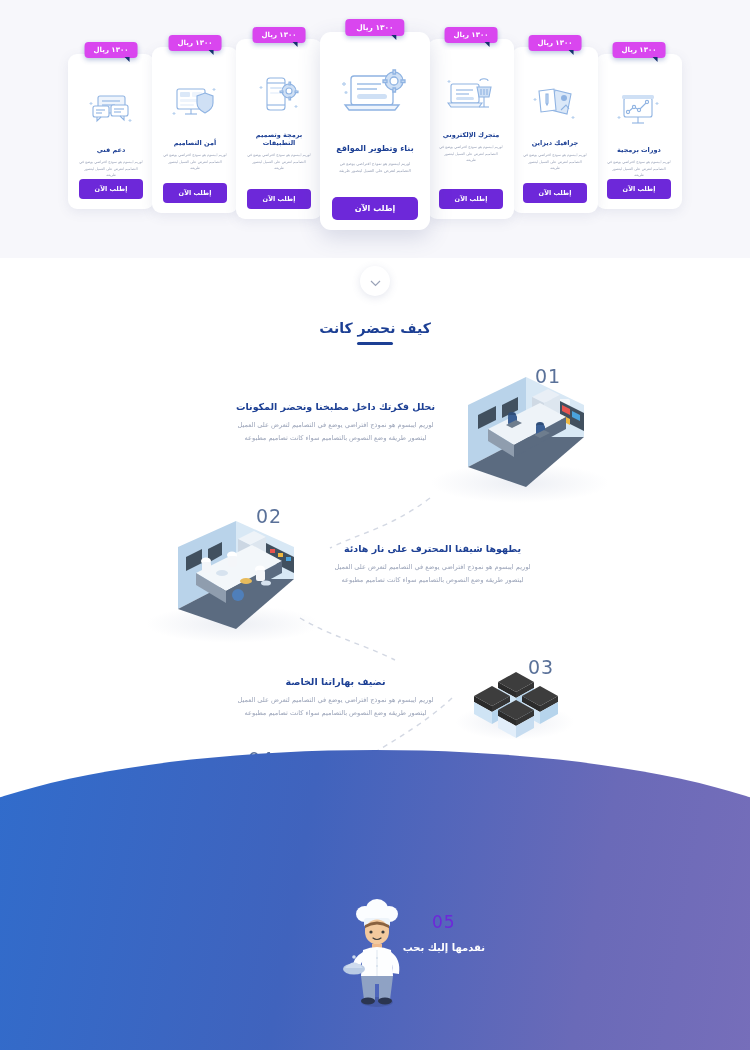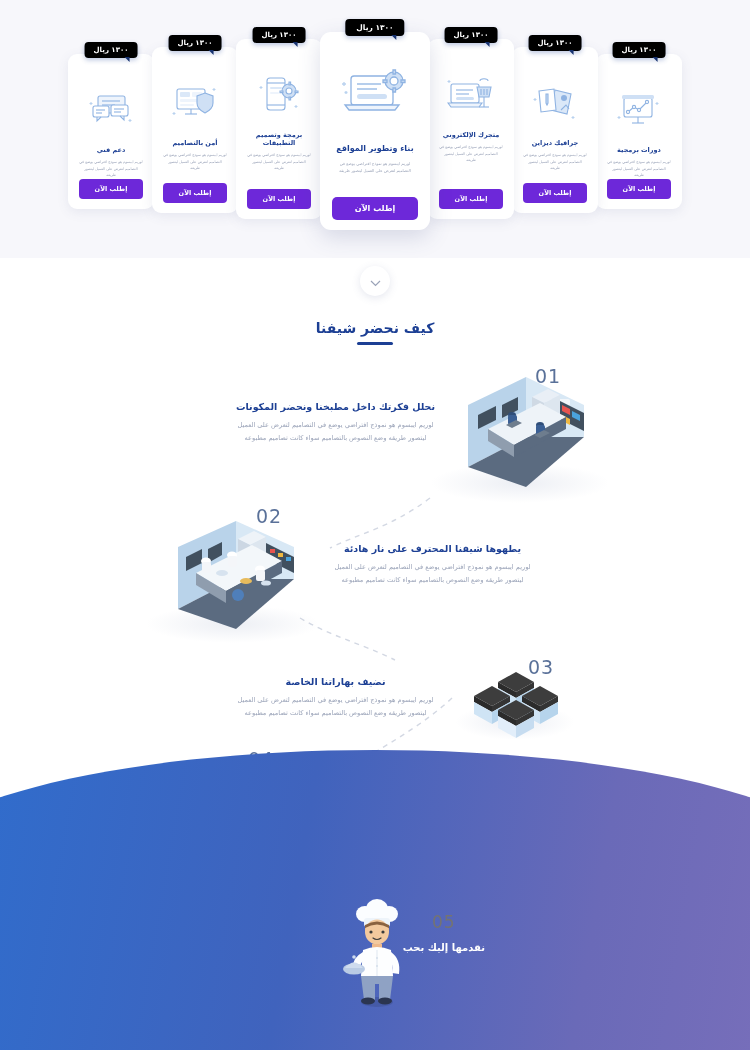--- a/index.html
+++ b/index.html
@@ -27,21 +27,21 @@
     padding: 18px 6px 10px;
     display: flex; flex-direction: column; align-items: center;
   }
   .pcard.s1 { height: 155px; margin-top: 22px; z-index: 1; }
   .pcard.s2 { height: 166px; margin-top: 15px; z-index: 2; }
   .pcard.s3 { height: 180px; margin-top: 7px;  z-index: 3; }
   .pcard.s4 { height: 198px; margin-top: 0;    z-index: 6; width: 110px; flex: 0 0 110px;
               box-shadow: 0 7px 22px rgba(60,70,130,.18); border-radius: 11px; }
   .badge {
     position: absolute; top: -12px; left: 50%; transform: translateX(-50%);
-    background: #000000; color: #fff; font-size: 7px; font-weight: bold;
+    background: #d946ef; color: #fff; font-size: 7px; font-weight: bold;
     padding: 4px 9px; border-radius: 4px; white-space: nowrap; letter-spacing: .2px;
     box-shadow: 0 2px 5px rgba(28,63,148,.3);
   }
   .pcard.s4 .badge { top: -13px; font-size: 7.5px; padding: 4px 11px; }
   .badge::after {
     content:""; position:absolute; bottom:-4px; right: 8px;
     border-left: 5px solid transparent; border-right: 0 solid transparent;
     border-top: 5px solid #16316f;
   }
   .card-illus { height: 60px; display:flex; align-items:center; justify-content:center; margin-top: 8px; }
@@ -87,21 +87,21 @@
   .dash { position: absolute; }
 
   
   .wave {
     position: absolute; bottom: 0; left: -14%; width: 128%; height: 300px;
     border-radius: 50% 50% 0 0 / 42% 42% 0 0;
     background: linear-gradient(100deg, #2c6fd0 0%, #4063bd 42%, #6a6ab8 72%, #7d70bb 100%);
   }
   .wave-inner { position: absolute; bottom: 0; left: 0; width: 750px; height: 190px; }
   .step5-text { position: absolute; right: 265px; top: 52px; text-align: center; color: #fff; }
-  .step5-num { font-size: 17px; color: #737373; letter-spacing: 1px; }
+  .step5-num { font-size: 17px; color: #6d28d9; letter-spacing: 1px; }
   .step5-title { font-size: 10px; font-weight: bold; color: #ffffff; margin-top: 10px; }
 </style>
 </head>
 <body>
 
 <div class="page">
 
   <div class="pricing-band">
     <div class="cards-rail">
 
@@ -138,21 +138,21 @@
             <rect x="20" y="8" width="10" height="5" rx="1" fill="#eef4fc" stroke="none"></rect>
             <rect x="8" y="15" width="22" height="3" rx="1" fill="#eef4fc" stroke="none"></rect>
             <rect x="8" y="20" width="14" height="2" rx="1" fill="#eef4fc" stroke="none"></rect>
             <line x1="19" y1="25" x2="19" y2="30"></line>
               <line x1="13" y1="30" x2="25" y2="30"></line>
             <path d="M33 9 l8 3 v7 c0 5 -4 8 -8 10 c-4 -2 -8 -5 -8 -10 v-7 z" fill="#cfe0f5"></path>
             <path d="M42 4 l0 3 M40.5 5.5 l3 0" stroke="#b9d2ef"></path>
             <path d="M2 28 l0 3 M0.5 29.5 l3 0" stroke="#b9d2ef"></path>
           </svg>
         </div>
-        <div class="card-title">أمن بالتصاميم</div>
+        <div class="card-title">أمن التصاميم</div>
         <div class="card-desc">لوريم ايبسوم هو نموذج افتراضي يوضع في التصاميم لتعرض على العميل ليتصور طريقه</div>
         <button class="cta">إطلب الآن</button>
       </div>
 
       <div class="pcard s3">
         <div class="badge">١٣٠٠ ريال</div>
         <div class="card-illus">
           <svg width="46" height="42" viewBox="0 0 46 42" fill="none" stroke="#8fb3e2" stroke-width="1.1">
             <rect x="11" y="4" width="18" height="32" rx="3" fill="#fff"></rect>
             <line x1="11" y1="9" x2="29" y2="9"></line>
@@ -267,21 +267,21 @@
     <span>
       <svg width="11" height="7" viewBox="0 0 11 7" fill="none" stroke="#9aa3b8" stroke-width="1.2">
         <polyline points="1,1 5.5,5.5 10,1"></polyline>
       </svg>
     </span>
   </div>
 
   <div class="process">
 
     <div class="sec-head">
-      <h2>كيف نحضر شيفنا</h2>
+      <h2>كيف نحضر كانت</h2>
       <div class="sec-rule"></div>
     </div>
 
     <svg class="dash" style="top:110px; right:0; width:750px; height:520px;" fill="none" stroke="#d3d8e3" stroke-width="1.4" stroke-dasharray="5 5">
       <path d="M430 130 C 390 160, 360 165, 330 180"></path>
       <path d="M300 250 C 330 268, 360 275, 395 292"></path>
       <path d="M452 330 C 420 360, 380 380, 330 412"></path>
     </svg>
 
     <div class="step" style="top:105px; right:0; width:750px; height:140px;margin-left:39px;">

